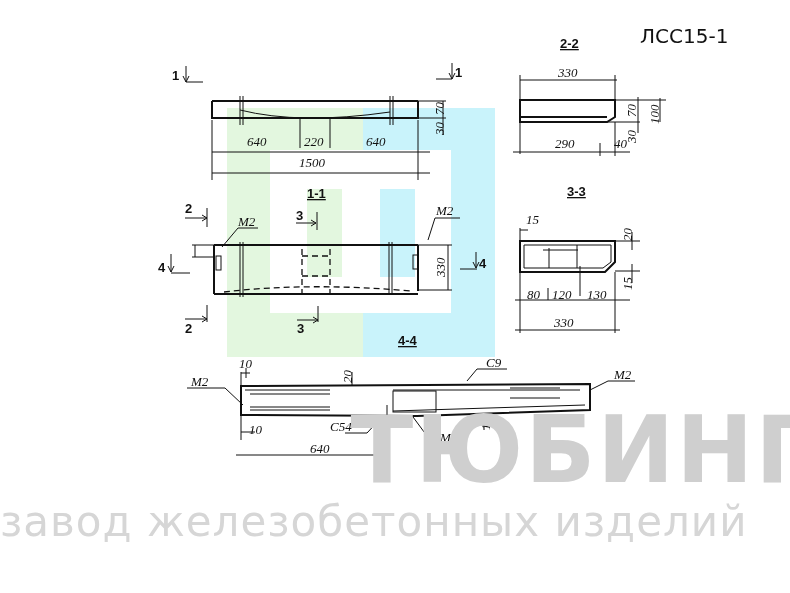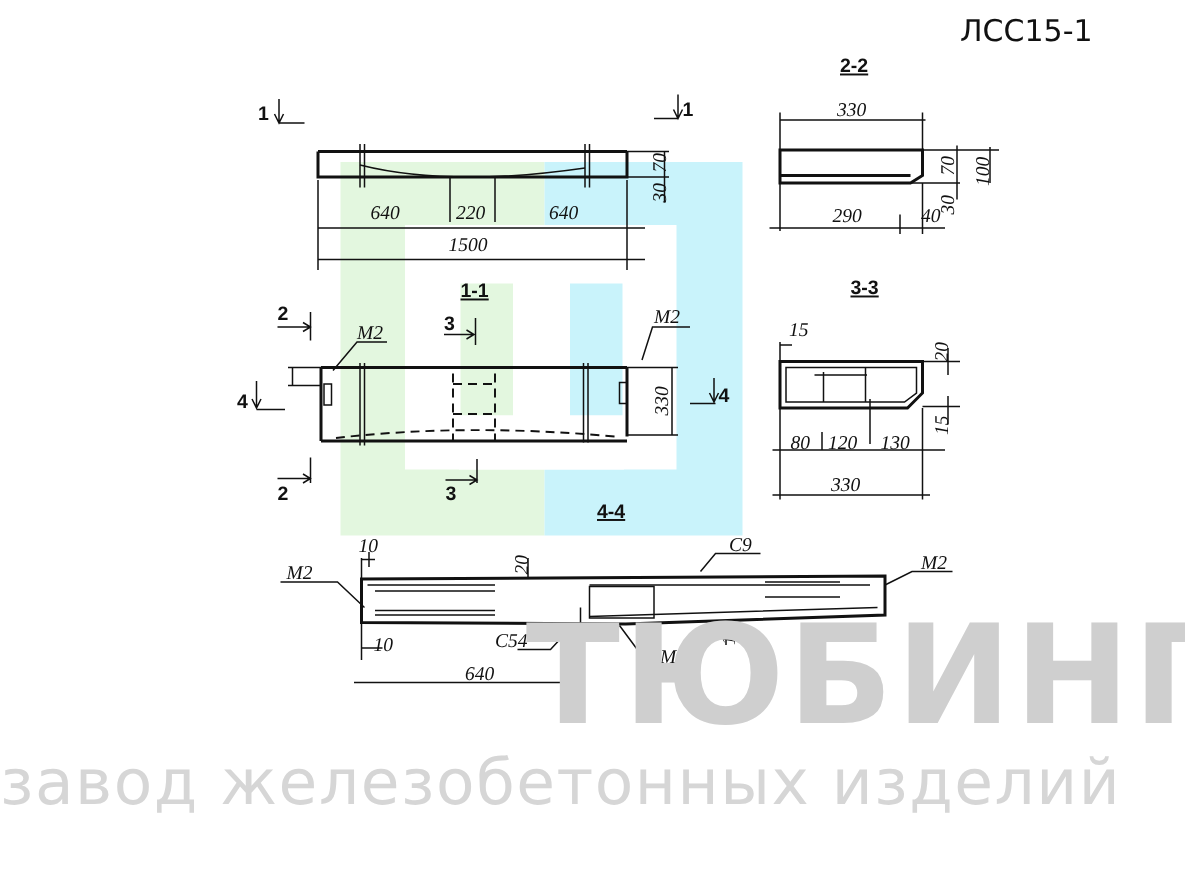--- a/index.html
+++ b/index.html
@@ -3,21 +3,21 @@
 <meta charset="utf-8">
 <style>
   html,body{margin:0;padding:0;background:#fff;}
   body{width:790px;height:593px;position:relative;overflow:hidden;font-family:"Liberation Serif",serif;}
   #canvas{position:absolute;left:0;top:0;width:790px;height:593px;}
   .t{font-family:"Liberation Serif",serif;font-style:italic;font-size:13px;fill:#111;}
   .tb{font-family:"Liberation Sans",sans-serif;font-weight:bold;font-size:13px;fill:#111;}
   .ln{stroke:#111;stroke-width:1;fill:none;}
   .thick{stroke:#111;stroke-width:2;fill:none;}
   .dash{stroke:#111;stroke-width:1.3;fill:none;stroke-dasharray:6,4;}
-  .title{position:absolute;left:640px;top:8px;font-family:"DejaVu Sans",sans-serif;font-size:20px;color:#111;}
+  .title{position:absolute;left:640px;top:24px;font-family:"DejaVu Sans",sans-serif;font-size:20px;color:#111;}
   .wm-big{position:absolute;left:0;width:790px;top:405px;text-align:right;font-family:"DejaVu Sans",sans-serif;font-weight:bold;font-size:92px;color:#cfcfcf;letter-spacing:2px;line-height:1;padding-left:26px;}
   .wm-small{position:absolute;left:0;width:790px;top:501px;font-family:"DejaVu Sans",sans-serif;font-size:42px;color:#d6d6d6;line-height:1;letter-spacing:1px;}
 </style>
 </head>
 <body>
 
 <svg id="canvas" viewBox="0 0 790 593" xmlns="http://www.w3.org/2000/svg">
 
   <g>
     <path fill="#e3f7df" d="M227,108 H363 V357 H227 Z M270,150 V357 H363 V150 Z" fill-rule="evenodd"></path>

